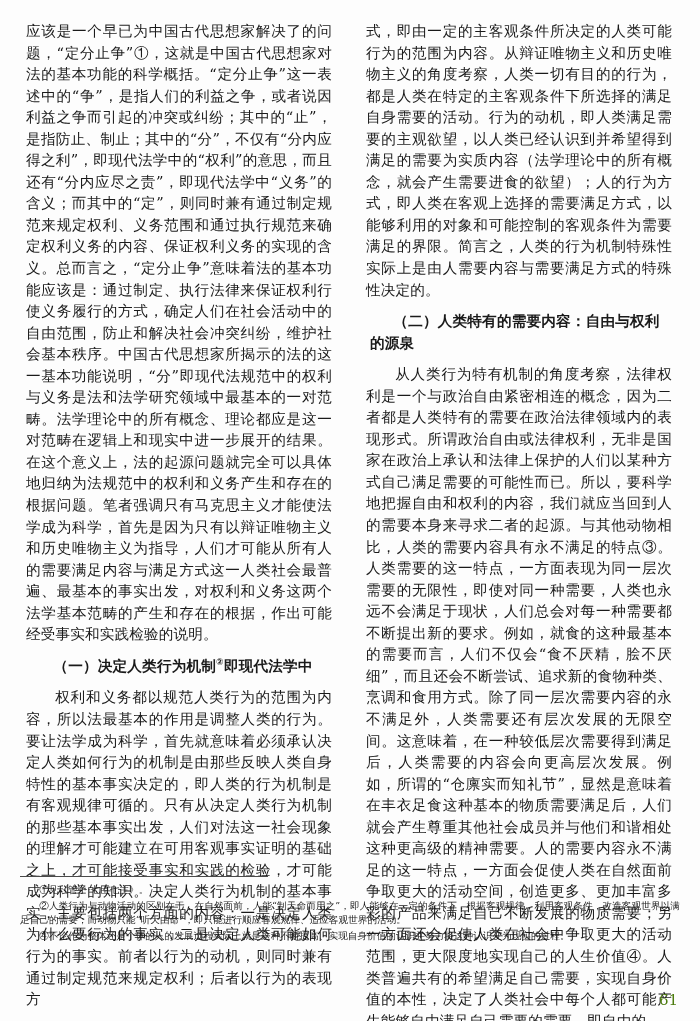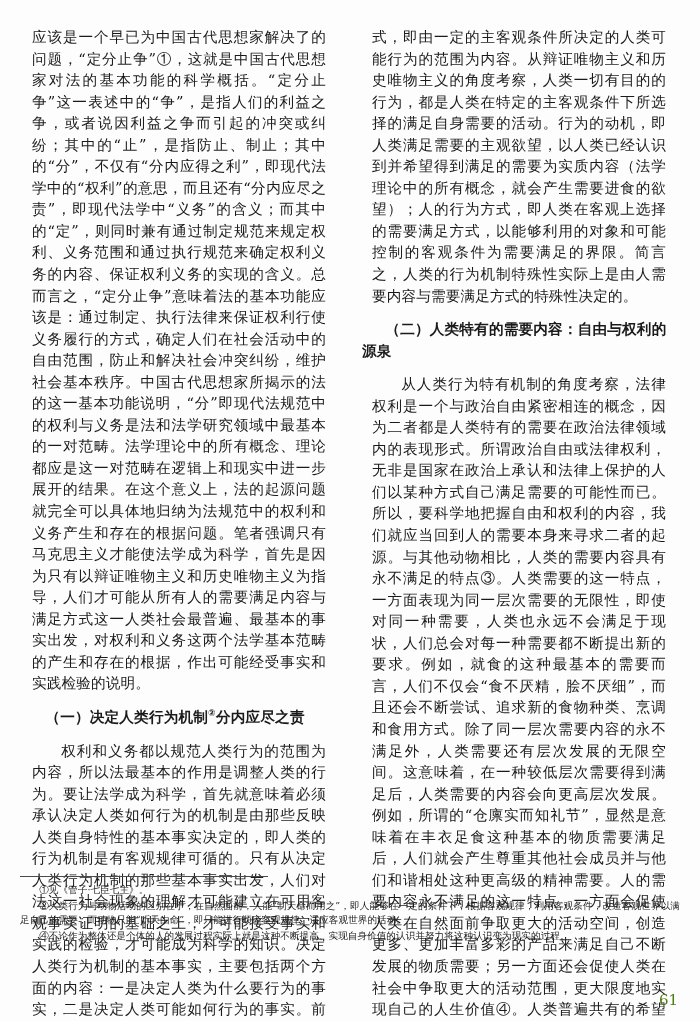--- a/index.html
+++ b/index.html
@@ -28,34 +28,34 @@
     display: flex;
     gap: 22px;
     height: 858px;
     align-items: flex-start;
   }
   .col {
     width: 318px;
     flex: 0 0 318px;
   }
   p.body-text {
-    margin: 12px;
+    margin: 6px;
     font-size: 14.6px;
     line-height: 21.55px;
     text-align: justify;
     text-justify: inter-ideograph;
     letter-spacing: 0.15px;
     text-indent: 0;
     font-family: "DejaVu Serif", "Liberation Serif", serif;
   }
   p.indent {
     text-indent: 2em;
   }
   h3.section-head {
-    margin: 2px;
+    margin: 10px;
     font-size: 14.6px;
     line-height: 21.55px;
     font-weight: bold;
     text-indent: 1.6em;
     letter-spacing: 0.2px;
     font-family: "DejaVu Sans", "Liberation Sans", sans-serif;
   }
   sup.fn {
     font-size: 9px;
     vertical-align: super;
@@ -96,21 +96,21 @@
 <body>
 
 <div class="page">
 
   <div class="columns">
 
     <div class="col">
       <p class="body-text">应该是一个早已为中国古代思想家解决了的问题，“定分止争”①，这就是中国古代思想家对法的基本功能的科学概括。“定分止争”这一表述中的“争”，是指人们的利益之争，或者说因利益之争而引起的冲突或纠纷；其中的“止”，是指防止、制止；其中的“分”，不仅有“分内应得之利”，即现代法学中的“权利”的意思，而且还有“分内应尽之责”，即现代法学中“义务”的含义；而其中的“定”，则同时兼有通过制定规范来规定权利、义务范围和通过执行规范来确定权利义务的内容、保证权利义务的实现的含义。总而言之，“定分止争”意味着法的基本功能应该是：通过制定、执行法律来保证权利行使义务履行的方式，确定人们在社会活动中的自由范围，防止和解决社会冲突纠纷，维护社会基本秩序。中国古代思想家所揭示的法的这一基本功能说明，“分”即现代法规范中的权利与义务是法和法学研究领域中最基本的一对范畴。法学理论中的所有概念、理论都应是这一对范畴在逻辑上和现实中进一步展开的结果。在这个意义上，法的起源问题就完全可以具体地归纳为法规范中的权利和义务产生和存在的根据问题。笔者强调只有马克思主义才能使法学成为科学，首先是因为只有以辩证唯物主义和历史唯物主义为指导，人们才可能从所有人的需要满足内容与满足方式这一人类社会最普遍、最基本的事实出发，对权利和义务这两个法学基本范畴的产生和存在的根据，作出可能经受事实和实践检验的说明。</p>
 
       <h3 class="section-head">
-        <span>（一）决定人类行为机制</span><sup class="fn">②</sup><span>分内应尽之责</span>
+        <span>（一）决定人类行为机制</span><sup class="fn">②</sup><span>即现代法学中</span>
       </h3>
 
       <p class="body-text indent">权利和义务都以规范人类行为的范围为内容，所以法最基本的作用是调整人类的行为。要让法学成为科学，首先就意味着必须承认决定人类如何行为的机制是由那些反映人类自身特性的基本事实决定的，即人类的行为机制是有客观规律可循的。只有从决定人类行为机制的那些基本事实出发，人们对法这一社会现象的理解才可能建立在可用客观事实证明的基础之上，才可能接受事实和实践的检验，才可能成为科学的知识。决定人类行为机制的基本事实，主要包括两个方面的内容：一是决定人类为什么要行为的事实，二是决定人类可能如何行为的事实。前者以行为的动机，则同时兼有通过制定规范来规定权利；后者以行为的表现方</p>
     </div>
 
     <div class="col">
       <p class="body-text">式，即由一定的主客观条件所决定的人类可能行为的范围为内容。从辩证唯物主义和历史唯物主义的角度考察，人类一切有目的的行为，都是人类在特定的主客观条件下所选择的满足自身需要的活动。行为的动机，即人类满足需要的主观欲望，以人类已经认识到并希望得到满足的需要为实质内容（法学理论中的所有概念，就会产生需要进食的欲望）；人的行为方式，即人类在客观上选择的需要满足方式，以能够利用的对象和可能控制的客观条件为需要满足的界限。简言之，人类的行为机制特殊性实际上是由人需要内容与需要满足方式的特殊性决定的。</p>
 
       <h3 class="section-head">（二）人类特有的需要内容：自由与权利的源泉</h3>
 

